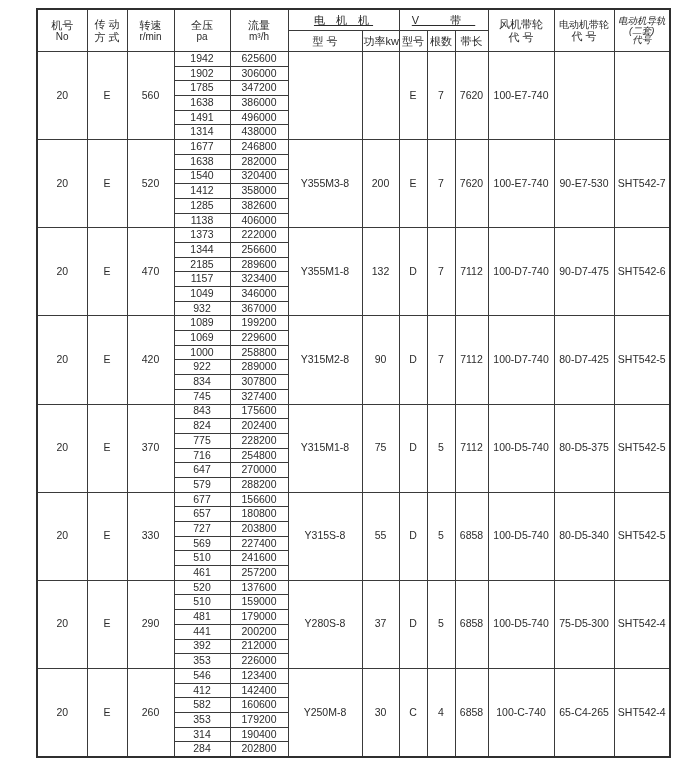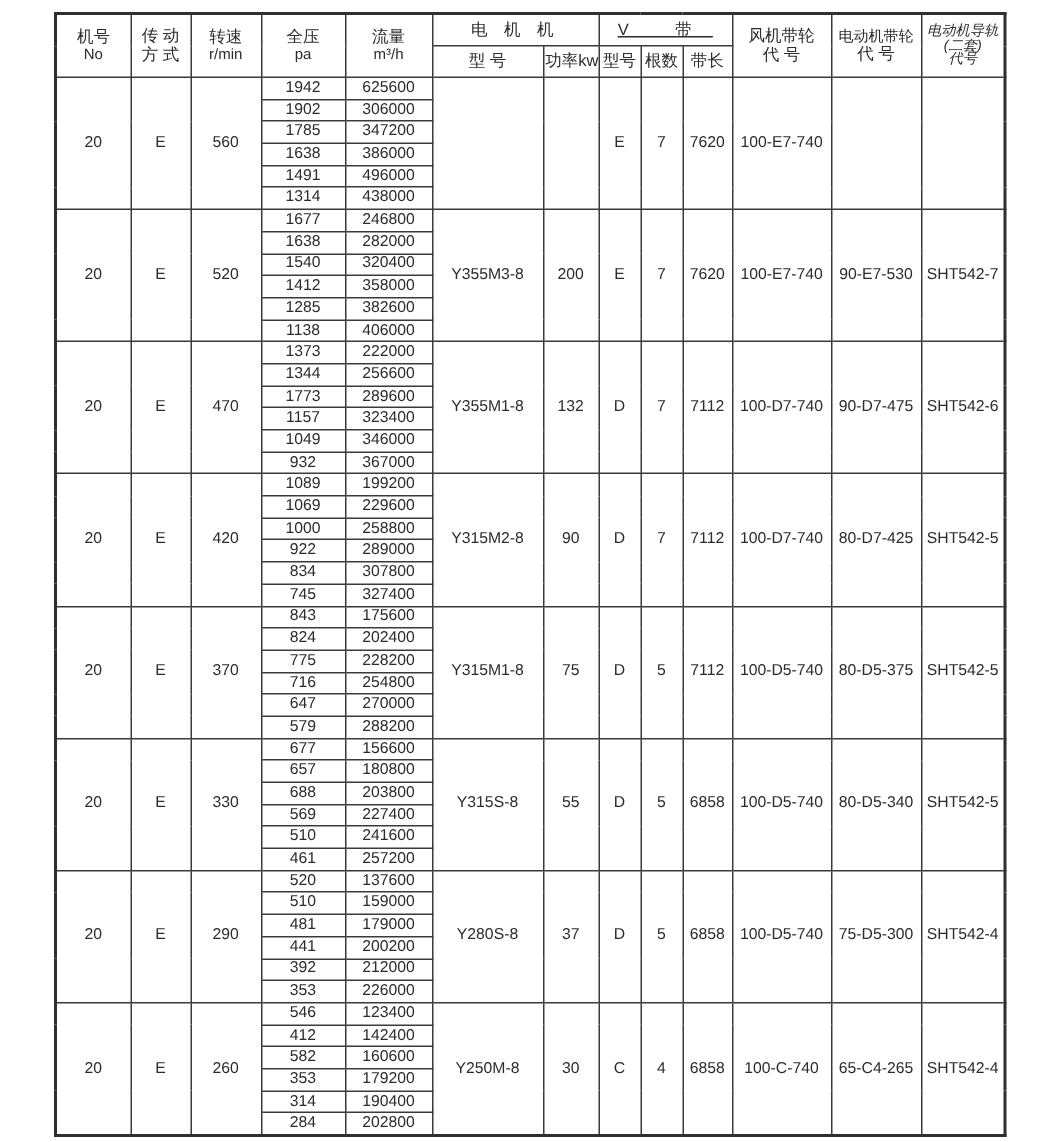--- a/index.html
+++ b/index.html
@@ -47,21 +47,21 @@
   table.spec thead th.twoLine {
     height: 41px;
   }
   table.spec tbody td {
     height: 13.7px;
   }
   .hline { display: block; }
   .hline.small { font-size: 10px; }
   .hline.tiny { font-size: 9.5px; line-height: 1.05; font-style: italic; }
   .underlined { }
-  .spaced { letter-spacing: 4px; }
+  .spaced { letter-spacing: 4px; text-decoration: underline; }
   .wideSpaced { letter-spacing: 14px; text-decoration: underline; }
 </style>
 </head>
 <body>
 
 <div class="page">
   <table class="spec">
     <colgroup>
       <col style="width:50px">
         <col style="width:40px">
@@ -211,21 +211,21 @@
           <td rowspan="6">7112</td>
           <td rowspan="6">100-D7-740</td>
           <td rowspan="6">90-D7-475</td>
           <td rowspan="6">SHT542-6</td>
         </tr>
         <tr>
           <td>1344</td>
           <td>256600</td>
         </tr>
         <tr>
-          <td>1773</td>
+          <td>2185</td>
           <td>289600</td>
         </tr>
         <tr>
           <td>1157</td>
           <td>323400</td>
         </tr>
         <tr>
           <td>1049</td>
           <td>346000</td>
         </tr>
@@ -316,21 +316,21 @@
           <td rowspan="6">6858</td>
           <td rowspan="6">100-D5-740</td>
           <td rowspan="6">80-D5-340</td>
           <td rowspan="6">SHT542-5</td>
         </tr>
         <tr>
           <td>657</td>
           <td>180800</td>
         </tr>
         <tr>
-          <td>688</td>
+          <td>727</td>
           <td>203800</td>
         </tr>
         <tr>
           <td>569</td>
           <td>227400</td>
         </tr>
         <tr>
           <td>510</td>
           <td>241600</td>
         </tr>

